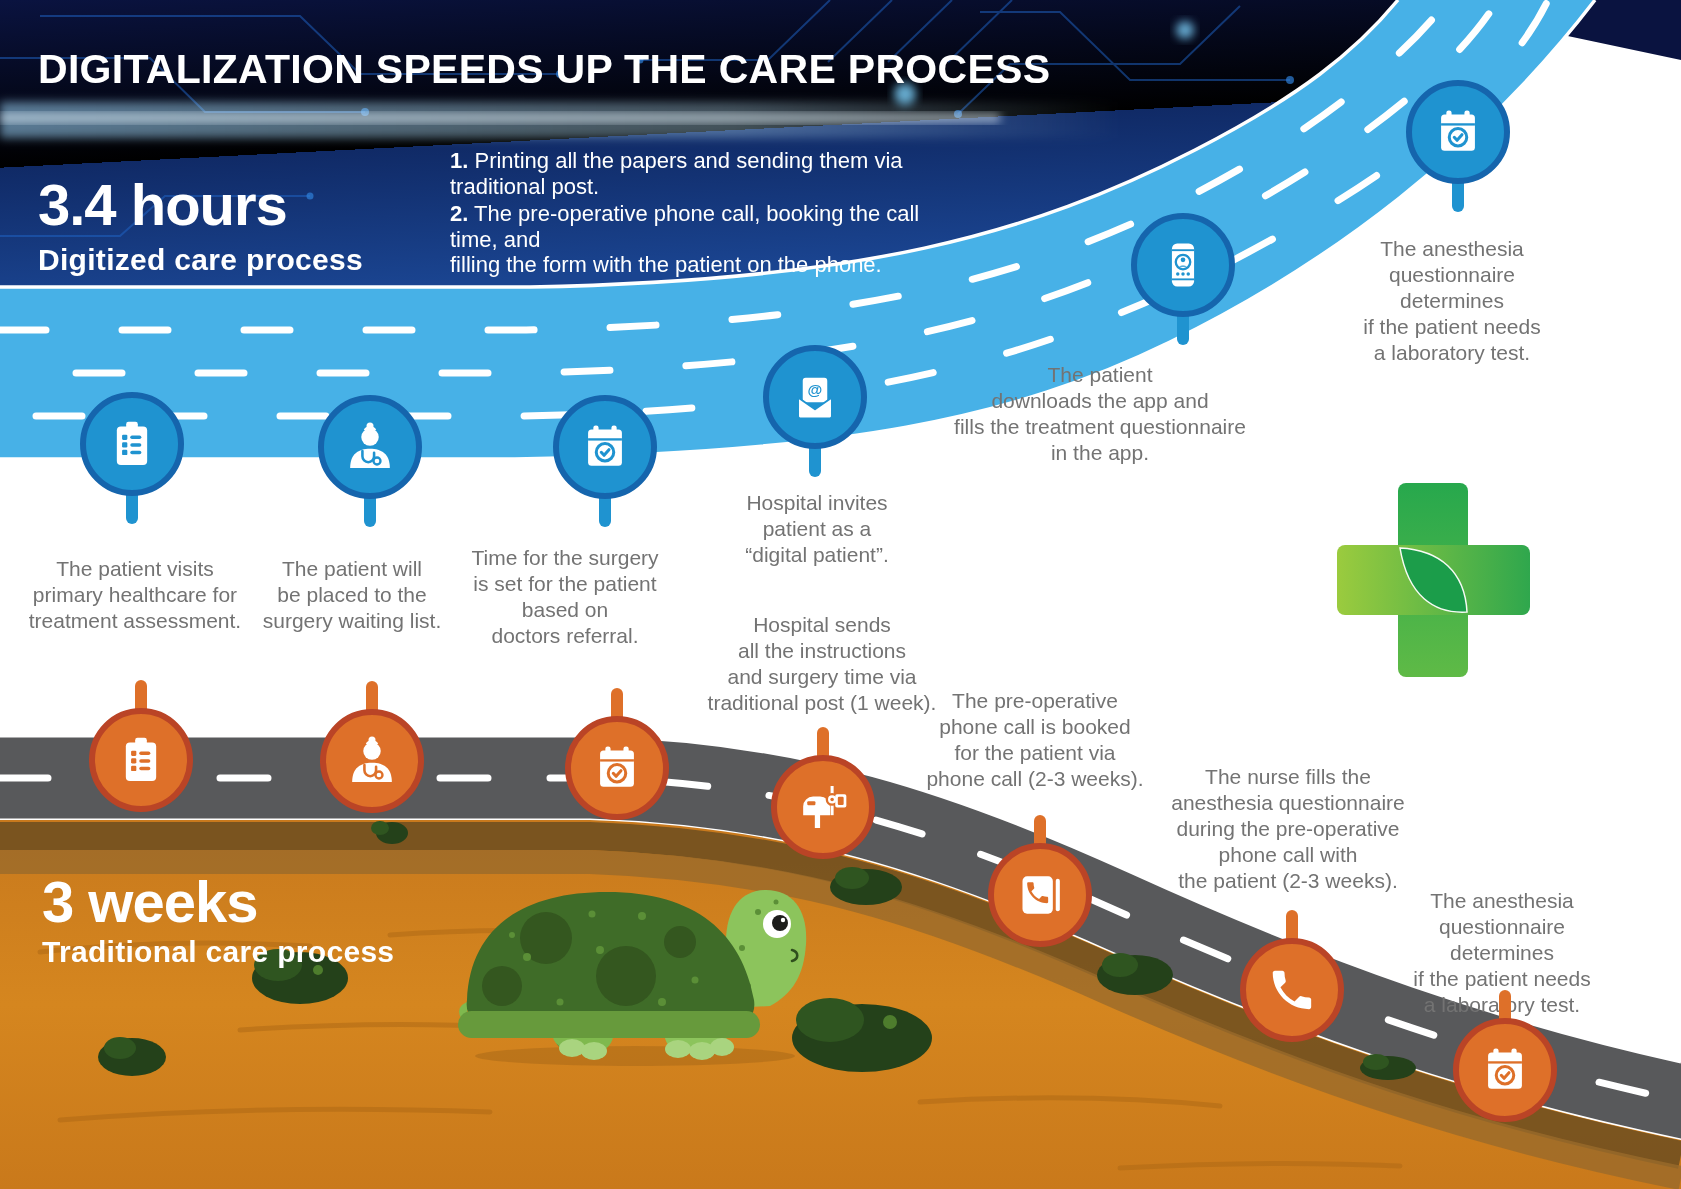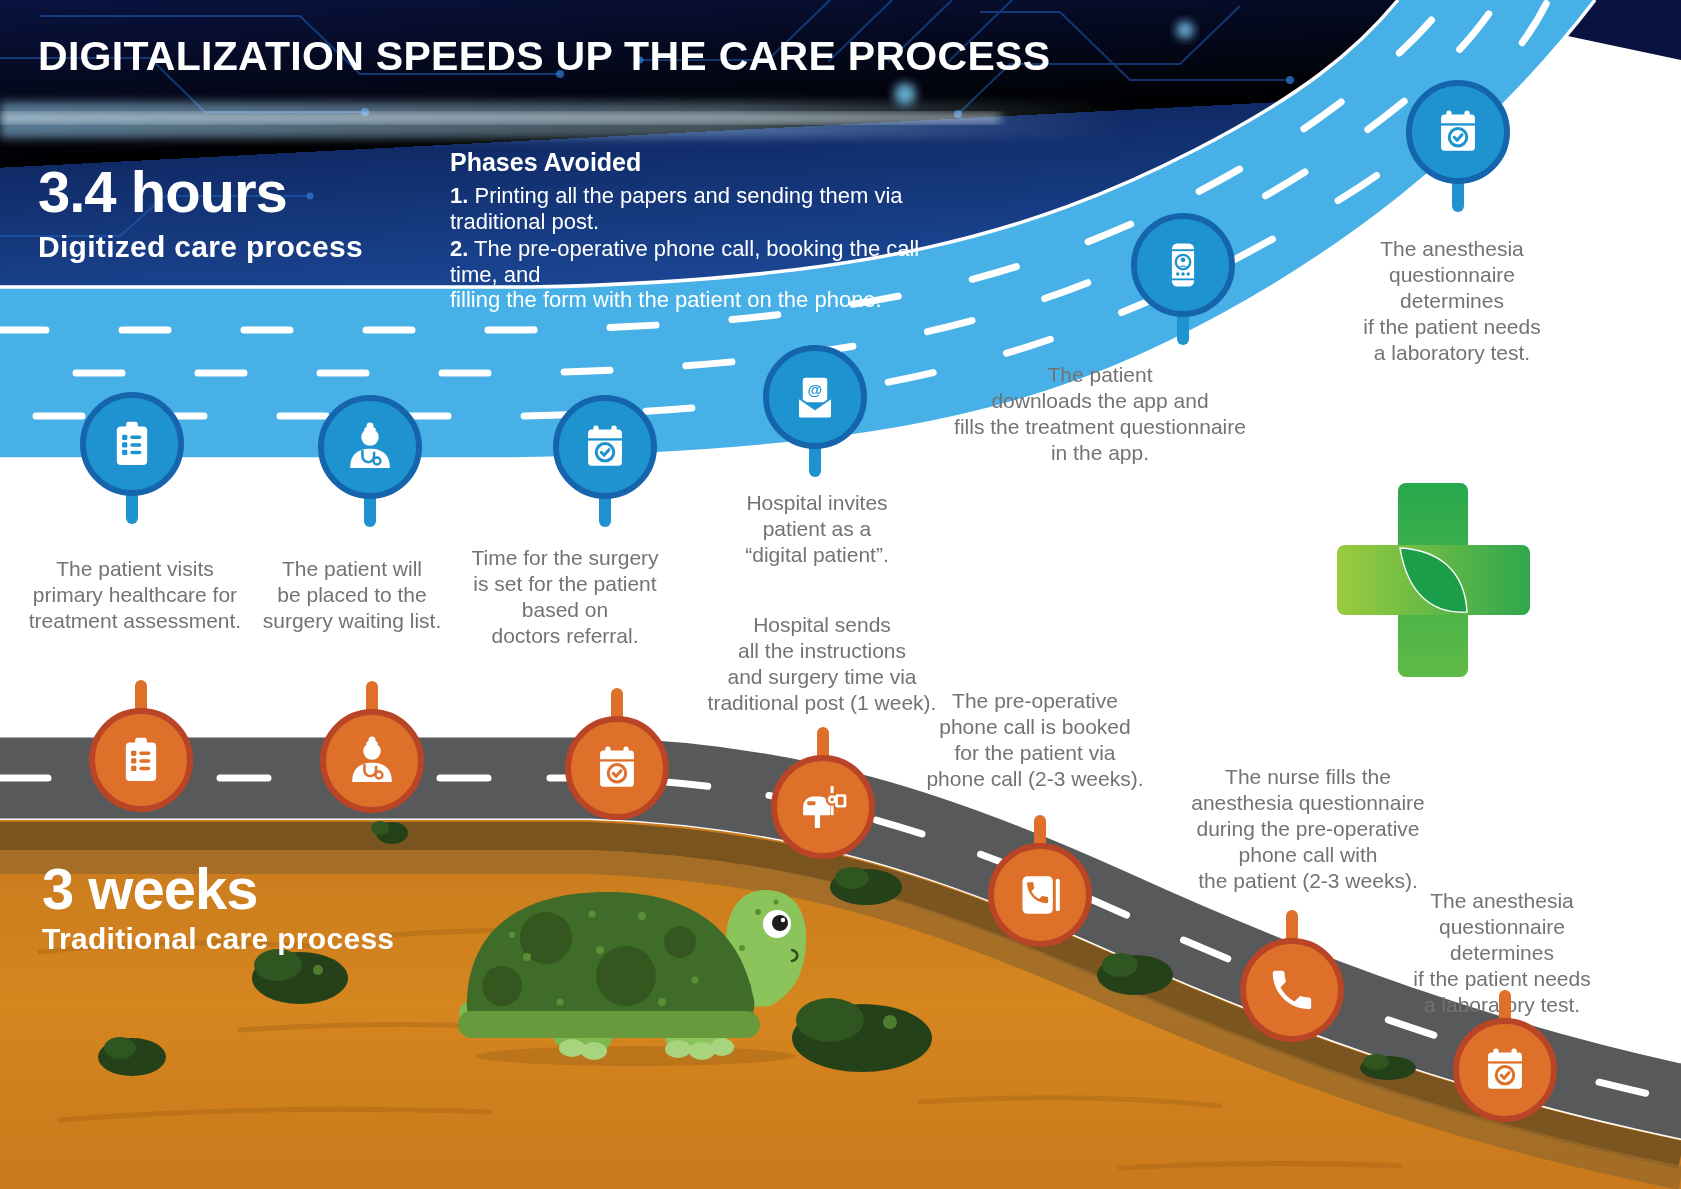--- a/index.html
+++ b/index.html
@@ -1,21 +1,21 @@
 <!DOCTYPE html>
 <html><head>
 <meta charset="utf-8">
 <style>
   html,body{margin:0;padding:0;}
   body{
     width:1681px;height:1189px;position:relative;overflow:hidden;background:#fff;
     font-family:"Liberation Sans","DejaVu Sans",sans-serif;
   }
   #scene{position:absolute;left:0;top:0;z-index:0;}
-  .txt{position:absolute;z-index:2;}
+  .txt{position:absolute;z-index:2;margin-top:13px;}
   .headline{color:#fff;font-weight:bold;letter-spacing:.3px;}
   .cap{
     position:absolute;z-index:2;color:#737373;font-size:21px;line-height:1.24;
     text-align:center;white-space:pre-line;transform:translateX(-50%);
   }
   .phases{position:absolute;left:450px;top:148px;width:480px;color:#fff;z-index:2;}
   .phases .ph-head{font-size:25px;font-weight:bold;margin:0 0 6px 0;}
   .ph-item{font-size:22px;line-height:1.16;margin:0 0 2px 0;white-space:pre-line;}
   .ph-item b{font-weight:bold;}
   
@@ -295,21 +295,20 @@
       </g>
     </symbol>
   </defs>
 </svg>
 
 <div class="txt headline" style="left:38px;top:33px;font-size:41px;">DIGITALIZATION SPEEDS UP THE CARE PROCESS</div>
 <div class="txt headline" style="left:38px;top:158px;font-size:58px;letter-spacing:-1px;">3.4 hours</div>
 <div class="txt headline" style="left:38px;top:230px;font-size:30px;text-align:right;">Digitized care process</div>
 
 <div class="phases">
-  <div class="ph-head">Phases Avoided</div>
   <div class="ph-item"><b>1.</b> <span>Printing all the papers and sending them via traditional post.</span></div>
   <div class="ph-item"><b>2.</b> <span>The pre-operative phone call, booking the call time, and
 filling the form with the patient on the phone.</span></div>
 </div>
 
 <div class="txt headline" style="left:42px;top:855px;font-size:58px;letter-spacing:-1px;">3 weeks</div>
 <div class="txt headline" style="left:42px;top:922px;font-size:30px;">Traditional care process</div>
 
 <div class="pin blue" style="left:80px;top:392px;">
     <span class="stem"></span>
@@ -440,21 +439,21 @@
   </div>
 
 <div class="cap" style="left:822px;top:612px;">Hospital sends
 all the instructions
 and surgery time via
 traditional post (1 week).</div>
 <div class="cap" style="left:1035px;top:688px;">The pre-operative
 phone call is booked
 for the patient via
 phone call (2-3 weeks).</div>
-<div class="cap" style="left:1288px;top:764px;margin-left:20px;">The nurse fills the
+<div class="cap" style="left:1288px;top:764px;">The nurse fills the
 anesthesia questionnaire
 during the pre-operative
 phone call with
 the patient (2-3 weeks).</div>
 <div class="cap" style="left:1502px;top:888px;">The anesthesia
 questionnaire determines
 if the patient needs
 a laboratory test.</div>
 
 </body></html>

